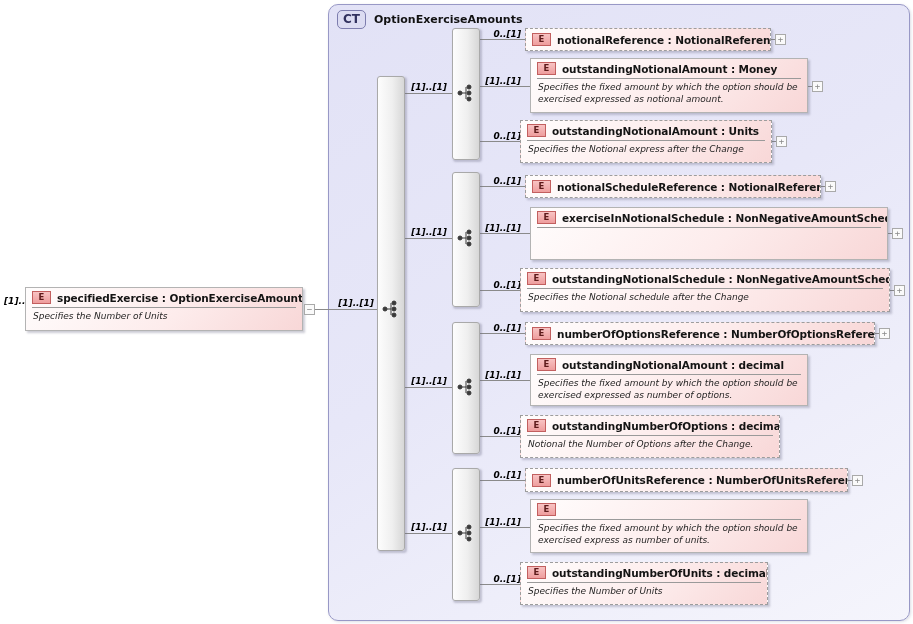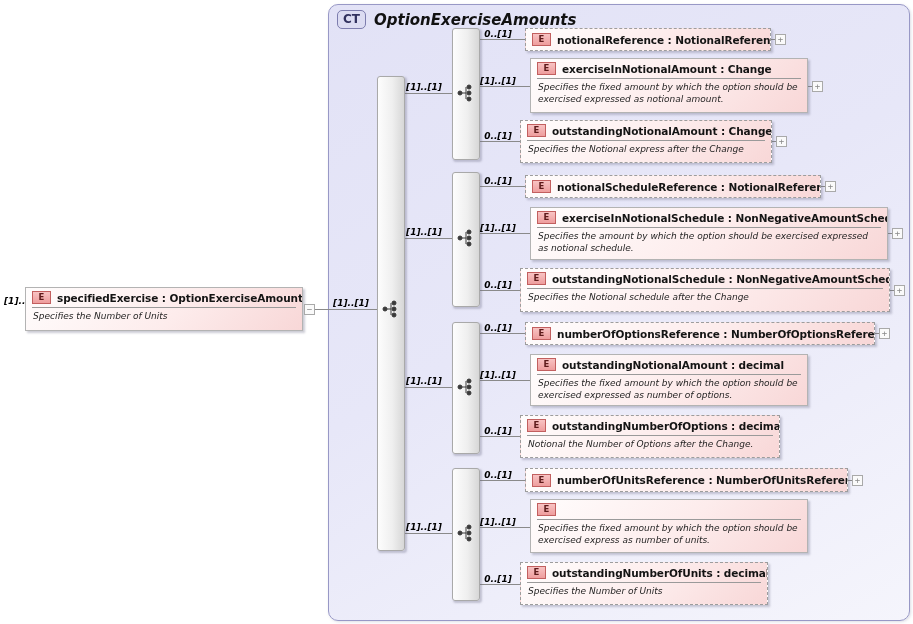--- a/index.html
+++ b/index.html
@@ -5,42 +5,42 @@
   html,body{margin:0;padding:0;background:#ffffff;}
   #stage{position:relative;width:913px;height:624px;background:#ffffff;overflow:hidden;
          font-family:"DejaVu Sans","Liberation Sans",sans-serif;}
   
   .ct{position:absolute;left:328px;top:4px;width:580px;height:615px;border:1px solid #9898c6;
       border-radius:10px;background:linear-gradient(150deg,#e2e2f6 0%,#e7e7f8 45%,#f5f5fc 100%);
       box-shadow:1px 1px 3px rgba(120,120,150,.25);}
   .ct-head{position:absolute;left:8px;top:5px;display:flex;align-items:center;gap:8px;}
   .ct-badge{display:inline-block;padding:1px 5px 2px 5px;border:1px solid #7d7dae;border-radius:5px;
       background:#dededf4;background:#dcdcf2;color:#31315e;font-size:12px;font-weight:bold;}
-  .ct-title{font-size:15px;font-weight:bold;color:#111;font-style:italic;}
+  .ct-title{font-size:11px;font-weight:bold;color:#111;}
   
   .bar{position:absolute;width:26px;border:1px solid #a9a9a9;border-radius:3px;
       background:linear-gradient(to right,#fdfdfd 0%,#efefef 55%,#d7d7d7 100%);
       box-shadow:1.5px 1.5px 2px rgba(110,110,135,.35);}
   .seq-icon{position:absolute;}
   
   .node{position:absolute;background:linear-gradient(135deg,#fffdfd 0%,#fdecec 55%,#f8d7d7 100%);
       border:1px solid #b3b3b3;box-shadow:1.5px 1.5px 2px rgba(110,110,135,.35);box-sizing:border-box;}
   .node.dashed{border:1px dashed #9d9d9d;}
   .node.ref{display:flex;align-items:center;}
   .trow{display:flex;align-items:center;gap:6px;padding:3px 6px 2px 6px;white-space:nowrap;overflow:hidden;}
   .node.ref .trow{padding:2px 6px;}
   .ebadge{flex:0 0 auto;width:17px;height:11px;line-height:11px;text-align:center;
       font-size:8.5px;font-weight:bold;color:#5d1a1a;border:1px solid #c25f5f;
       background:linear-gradient(#f8c3c3,#ee9d9d);}
   .title{font-size:10.5px;font-weight:bold;color:#141414;letter-spacing:-0.1px;}
   .sep{border-top:1px solid #9a9a9a;margin:1px 6px 0 6px;}
   .ann{padding:3px 7px 3px 7px;font-size:9px;font-style:italic;color:#1f1f1f;line-height:1.3;}
   
   .card{position:absolute;width:46px;font-size:9px;font-style:italic;font-weight:bold;color:#000;
-      text-align:center;white-space:nowrap;}
+      text-align:right;white-space:nowrap;}
   .card.leftmost{text-align:left;width:24px;}
   
   .pm{position:absolute;width:11px;height:11px;box-sizing:border-box;border:1px solid #a9a9a9;
       background:#fafafa;color:#8a8a8a;font-size:9px;line-height:9px;text-align:center;
       font-family:"DejaVu Sans Mono","Liberation Mono",monospace;}
   svg.wires{position:absolute;left:0;top:0;}
 </style>
 </head>
 <body>
 
@@ -161,32 +161,32 @@
         <span class="ebadge">E</span>
       <span class="title">notionalReference : NotionalReference</span>
       </div>
   </div>
   <div class="pm" style="left:775px;top:34px;">+</div>
 
   <span class="card" style="left:475px;top:76px;">[1]..[1]</span>
   <div class="node" style="left:530px;top:58px;width:278px;height:55px;">
     <div class="trow">
         <span class="ebadge">E</span>
-      <span class="title">exerciseInNotionalAmount : Change</span>
+      <span class="title">outstandingNotionalAmount : Money</span>
       </div>
     <div class="sep"></div>
     <div class="ann">Specifies the fixed amount by which the option should be exercised expressed as notional amount.</div>
   </div>
   <div class="pm" style="left:812px;top:81px;">+</div>
 
   <span class="card" style="left:475px;top:131px;">0..[1]</span>
   <div class="node dashed" style="left:520px;top:120px;width:252px;height:43px;">
     <div class="trow">
         <span class="ebadge">E</span>
-      <span class="title">outstandingNotionalAmount : Change</span>
+      <span class="title">outstandingNotionalAmount : Units</span>
       </div>
     <div class="sep"></div>
     <div class="ann">Specifies the Notional express after the Change</div>
   </div>
   <div class="pm" style="left:776px;top:136px;">+</div>
 
   <span class="card" style="left:475px;top:176px;">0..[1]</span>
   <div class="node dashed ref" style="left:525px;top:175px;width:296px;height:23px;">
     <div class="trow">
         <span class="ebadge">E</span>
@@ -195,21 +195,20 @@
   </div>
   <div class="pm" style="left:825px;top:181px;">+</div>
 
   <span class="card" style="left:475px;top:223px;">[1]..[1]</span>
   <div class="node" style="left:530px;top:207px;width:358px;height:53px;">
     <div class="trow">
         <span class="ebadge">E</span>
       <span class="title">exerciseInNotionalSchedule : NonNegativeAmountSchedule</span>
       </div>
     <div class="sep"></div>
-    <div class="ann">Specifies the amount by which the option should be exercised expressed as notional schedule.</div>
   </div>
   <div class="pm" style="left:892px;top:228px;">+</div>
 
   <span class="card" style="left:475px;top:280px;">0..[1]</span>
   <div class="node dashed" style="left:520px;top:268px;width:370px;height:44px;">
     <div class="trow">
         <span class="ebadge">E</span>
       <span class="title">outstandingNotionalSchedule : NonNegativeAmountSchedule</span>
       </div>
     <div class="sep"></div>

